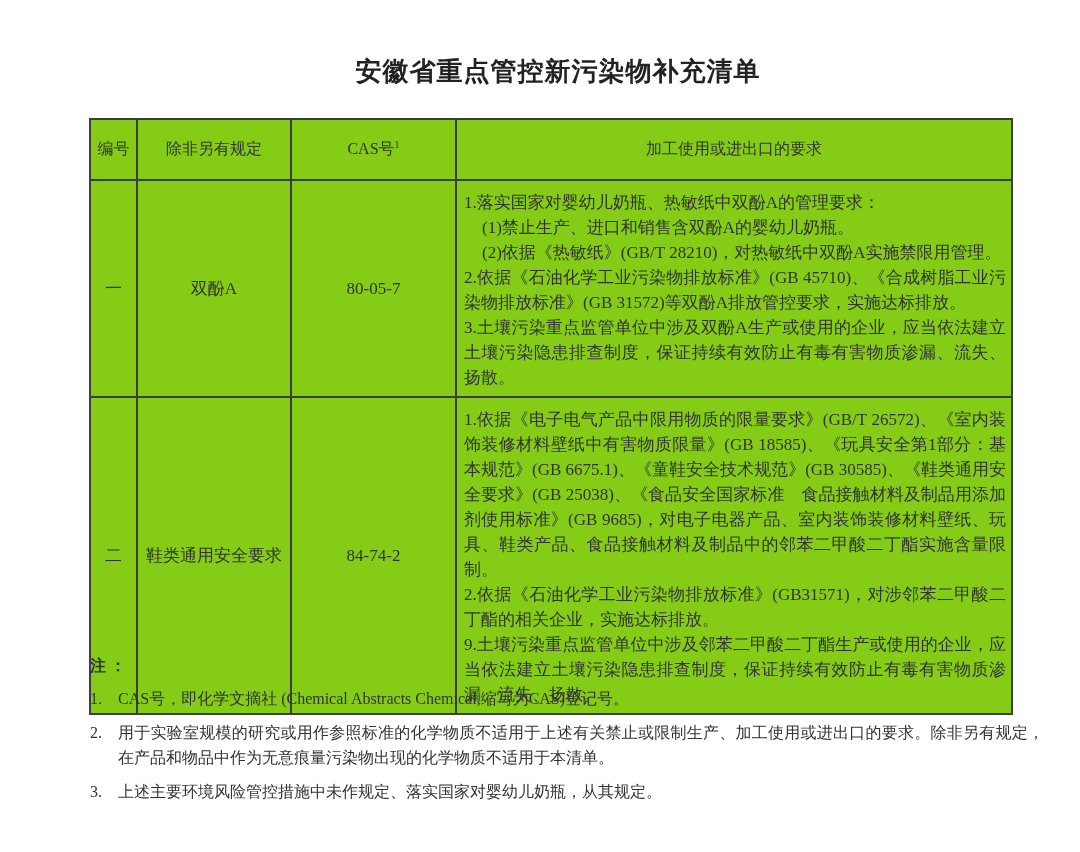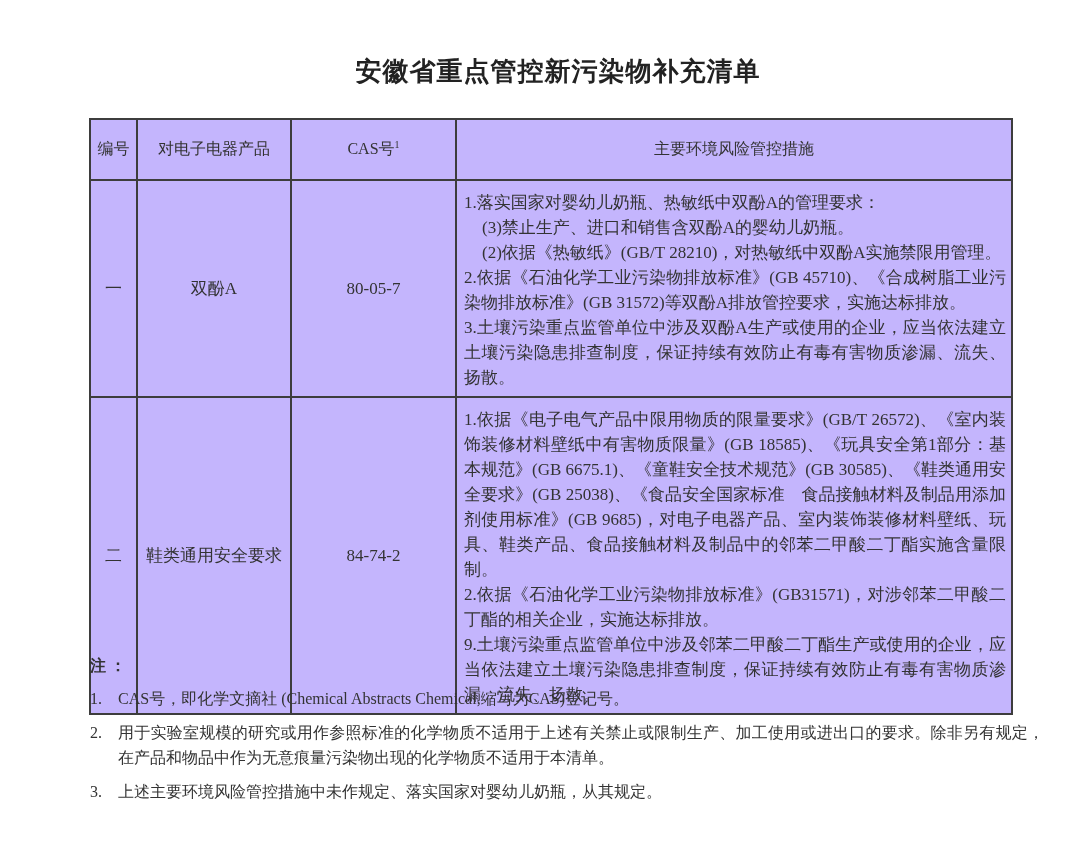--- a/index.html
+++ b/index.html
@@ -38,21 +38,21 @@
     top: 118px;
     left: 71px;
     width: 922px;
     border-collapse: collapse;
     table-layout: fixed;
   }
   table.pollutants th,
   table.pollutants td {
     border: 2px solid #3d3d3d;
     box-sizing: border-box;
-    background: #c4b5fd;
+    background: #84cc16;
   }
   tr.row-header { height: 61px; }
   tr.row-1 { height: 190px; }
   tr.row-2 { height: 267px; }
   table.pollutants th {
     font-weight: normal;
     font-size: 16px;
     text-align: center;
     vertical-align: middle;
     color: #333333;
@@ -121,33 +121,33 @@
   <table class="pollutants">
     <colgroup>
       <col style="width:47px">
       <col style="width:154px">
       <col style="width:165px">
       <col style="width:556px">
     </colgroup>
     <thead>
       <tr class="row-header">
         <th>编号</th>
-        <th>对电子电器产品</th>
+        <th>除非另有规定</th>
         <th><span>CAS号</span><sup>1</sup></th>
-        <th>主要环境风险管控措施</th>
+        <th>加工使用或进出口的要求</th>
       </tr>
     </thead>
     <tbody>
       <tr class="row-1">
         <td class="cell-center">一</td>
         <td class="cell-center">双酚A</td>
         <td class="cell-center">80-05-7</td>
         <td class="cell-measures">
           <p>1.落实国家对婴幼儿奶瓶、热敏纸中双酚A的管理要求：</p>
-          <p class="sub">(3)禁止生产、进口和销售含双酚A的婴幼儿奶瓶。</p>
+          <p class="sub">(1)禁止生产、进口和销售含双酚A的婴幼儿奶瓶。</p>
           <p class="sub">(2)依据《热敏纸》(GB/T 28210)，对热敏纸中双酚A实施禁限用管理。</p>
           <p>2.依据《石油化学工业污染物排放标准》(GB 45710)、《合成树脂工业污染物排放标准》(GB 31572)等双酚A排放管控要求，实施达标排放。</p>
           <p>3.土壤污染重点监管单位中涉及双酚A生产或使用的企业，应当依法建立土壤污染隐患排查制度，保证持续有效防止有毒有害物质渗漏、流失、扬散。</p>
         </td>
       </tr>
       <tr class="row-2">
         <td class="cell-center">二</td>
         <td class="cell-center">鞋类通用安全要求</td>
         <td class="cell-center">84-74-2</td>
         <td class="cell-measures">

